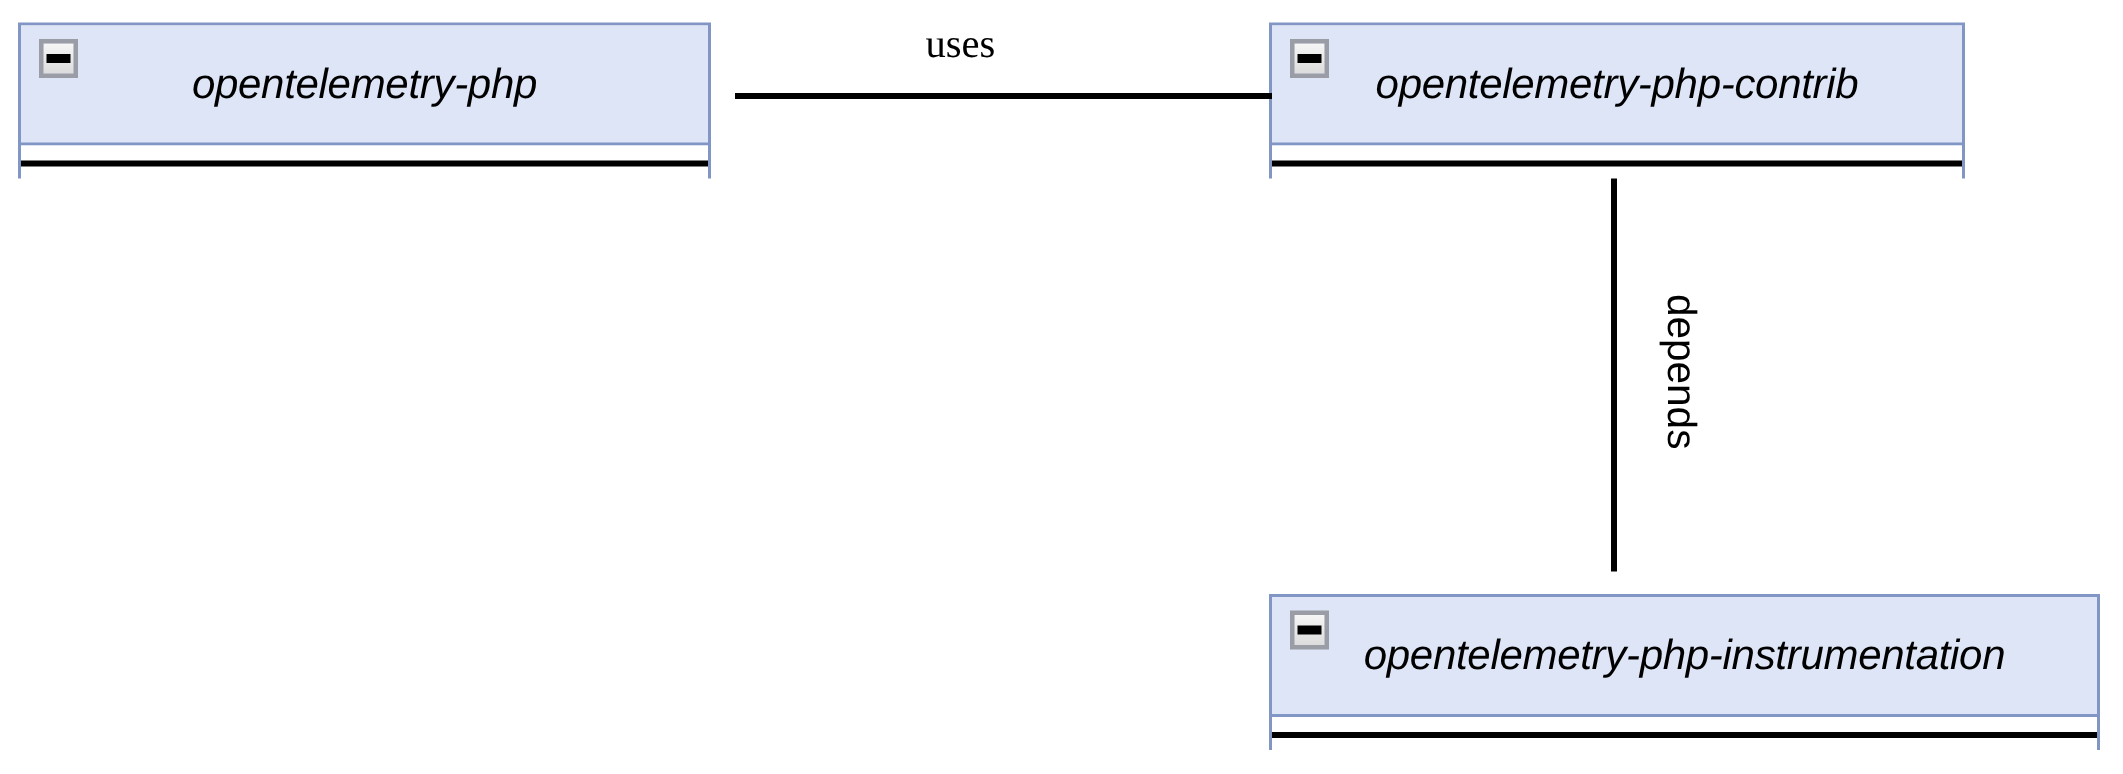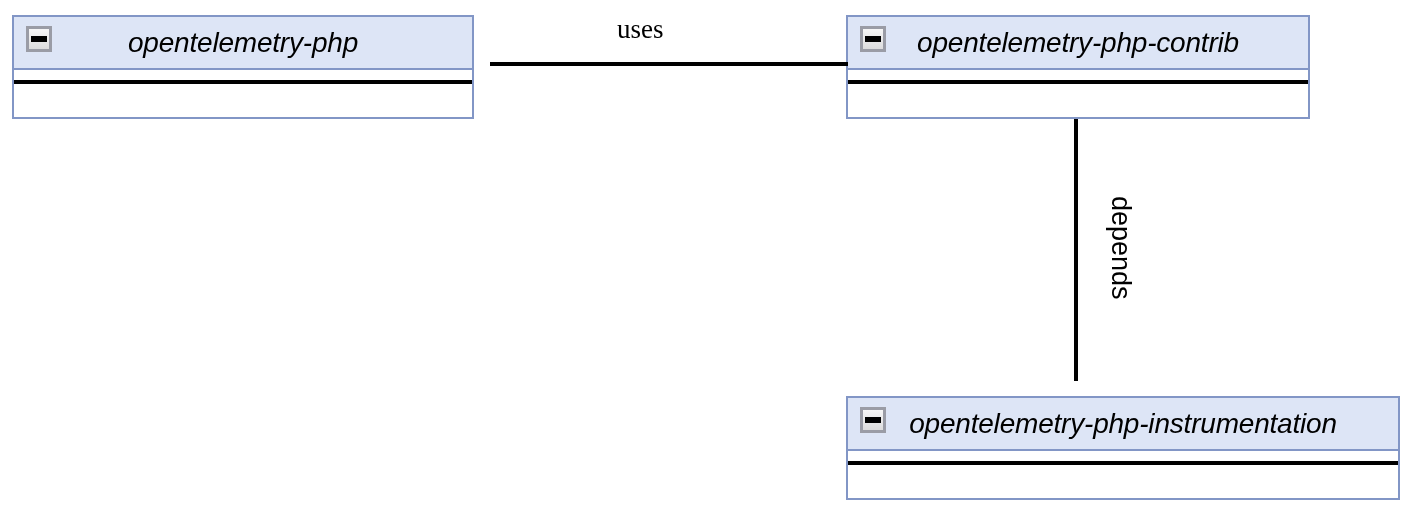--- a/index.html
+++ b/index.html
@@ -21,21 +21,21 @@
     position: absolute;
     box-sizing: border-box;
     border: 2px solid #8296c6;
     background: #ffffff;
   }
   .pkg-header {
     position: relative;
     box-sizing: border-box;
     background: #dde5f6;
     border-bottom: 2px solid #8296c6;
-    height: 53px;
+    height: 80px;
   }
   .pkg-title {
     position: absolute;
     left: 0;
     right: 0;
     top: 50%;
     transform: translateY(-50%);
     text-align: center;
     font-style: italic;
     font-size: 28px;

